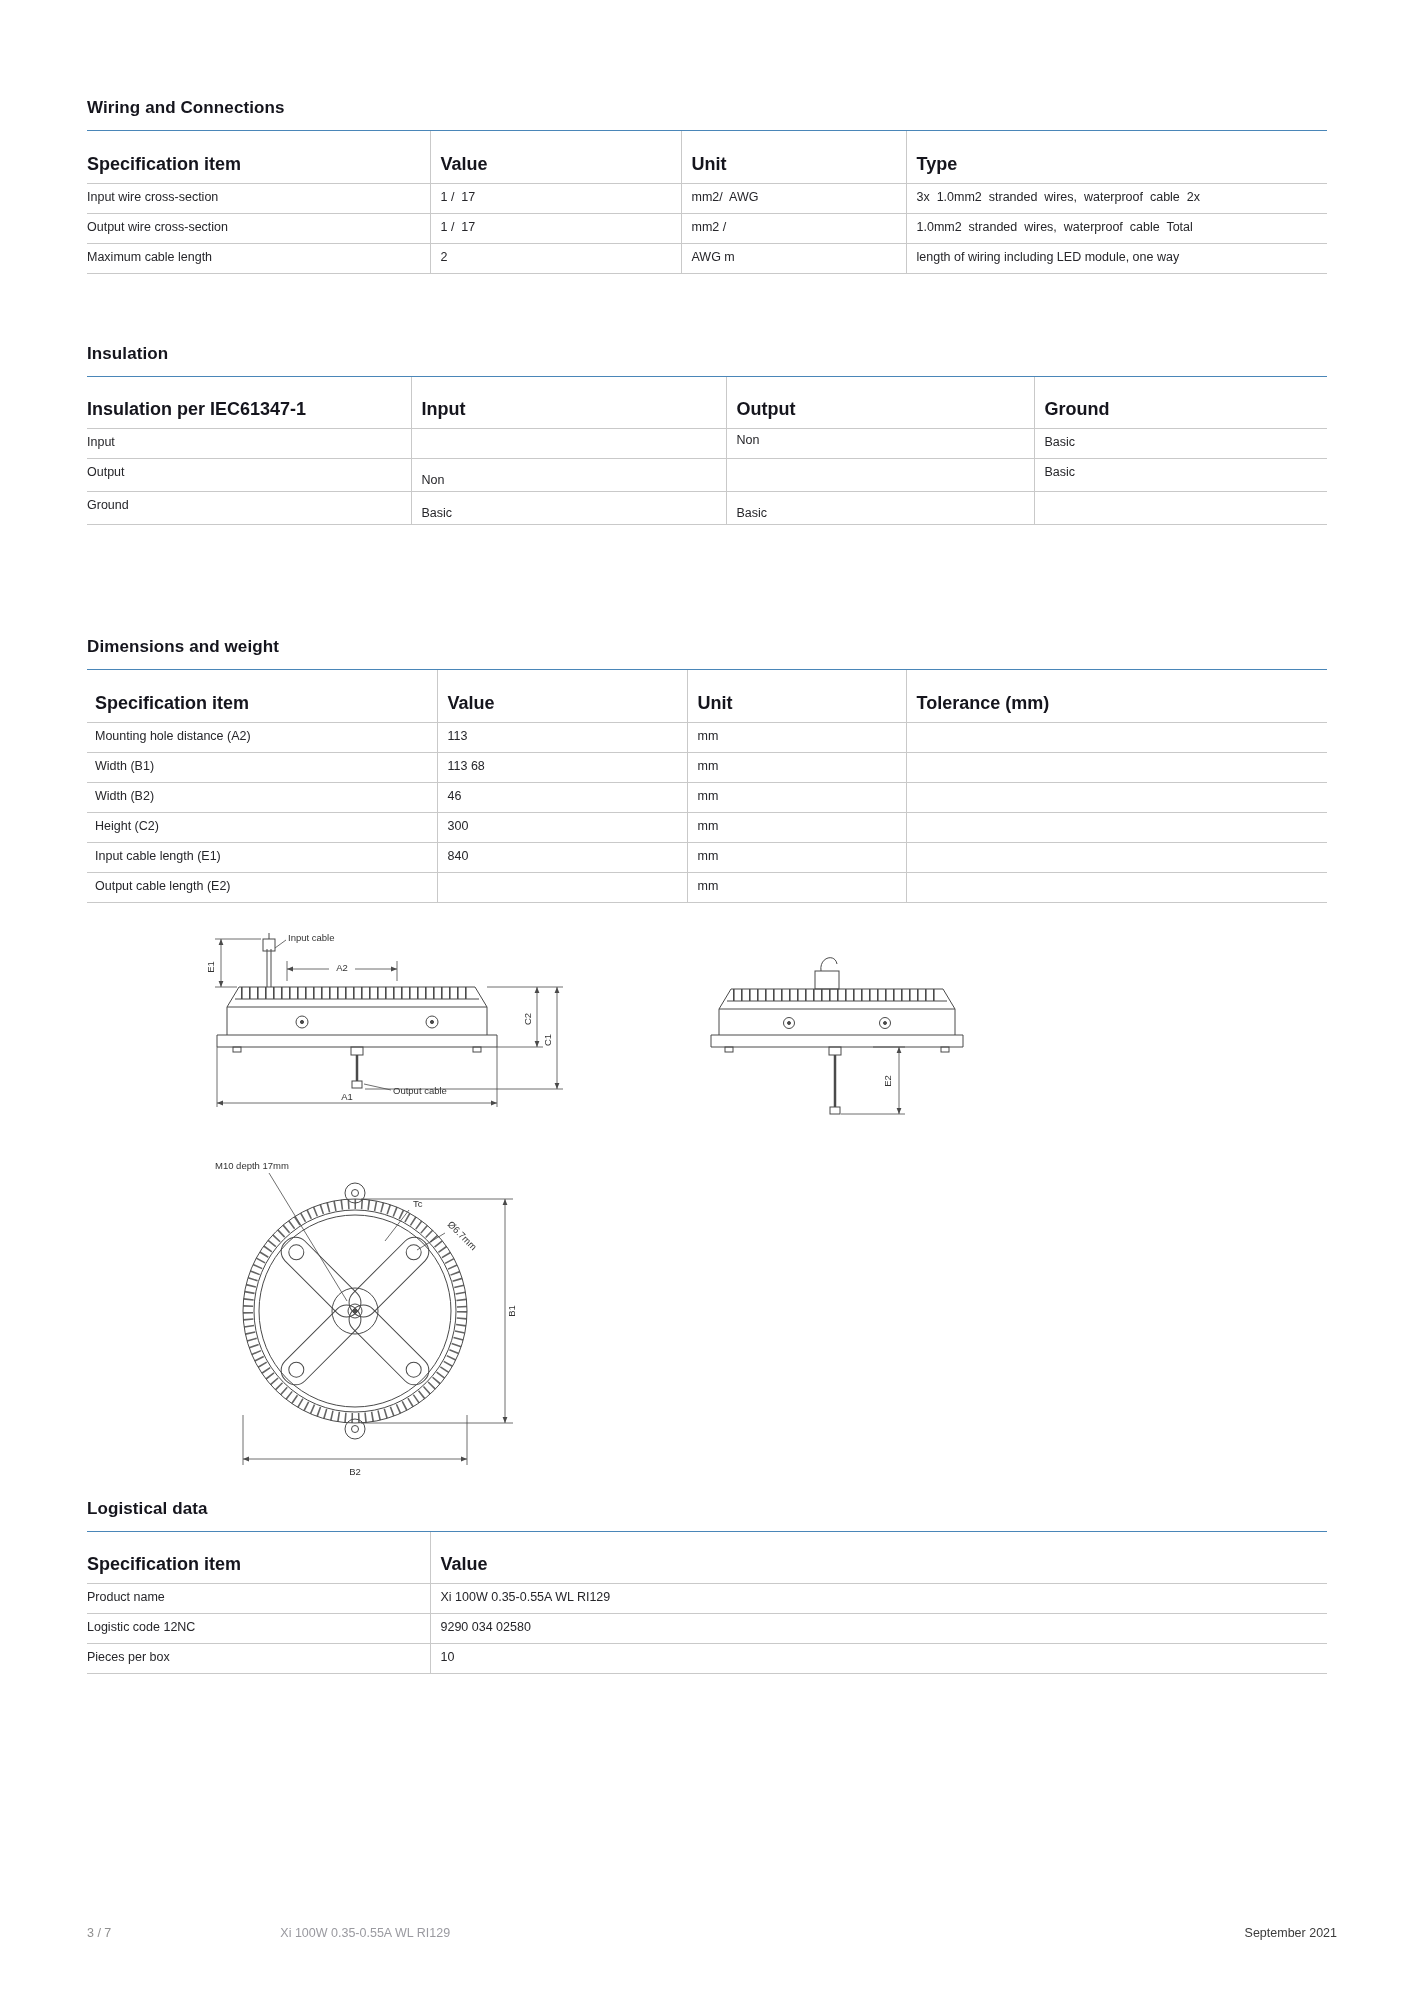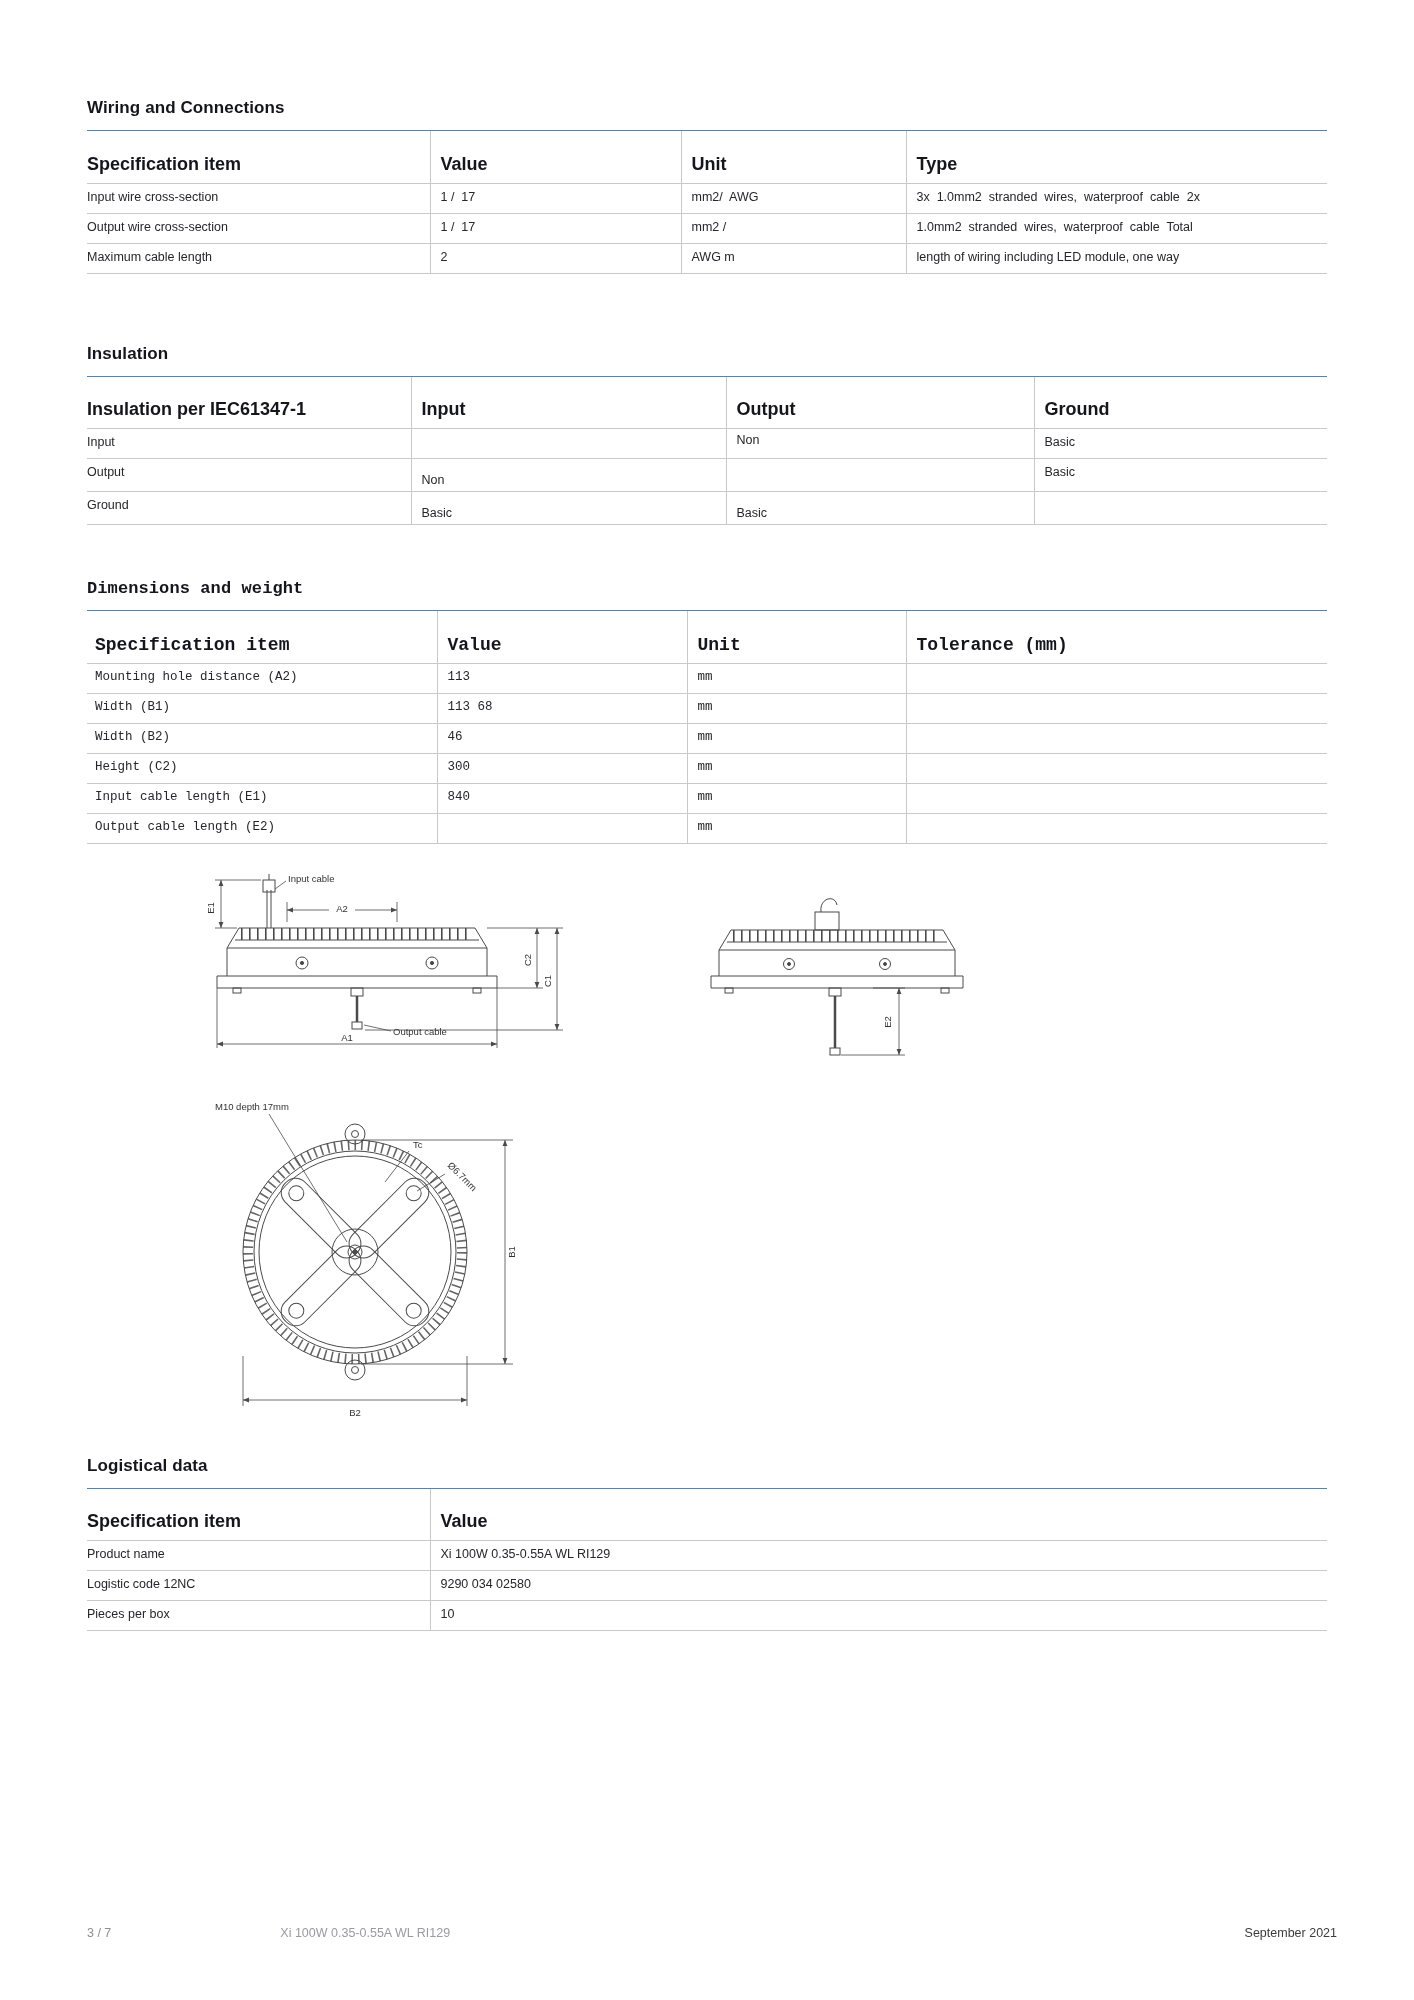--- a/index.html
+++ b/index.html
@@ -3,22 +3,22 @@
 <meta charset="utf-8">
 <style>
   * { margin:0; padding:0; box-sizing:border-box; }
   html,body { background:#ffffff; }
   body { font-family:"Liberation Sans", sans-serif; color:#202024; }
   .page { position:relative; width:1414px; height:2000px; background:#fff; padding:0 87px; overflow:hidden; }
 
   .sec { width:100%; }
   #sec-wiring { padding-top:98px; }
   #sec-insulation { margin-top:70px; }
-  #sec-dimensions { margin-top:54px;font-family:Liberation Mono, monospace; }
-  #sec-logistics { margin-top:22px; }
+  #sec-dimensions { margin-top:112px; }
+  #sec-logistics { margin-top:6px; }
 
   .section-title { font-size:17px; font-weight:700; color:#15151d; letter-spacing:.1px; }
   .rule { height:1px; background:#4a86b8; margin-top:12px; }
 
   table.spec-table { width:100%; border-collapse:collapse; table-layout:fixed; }
   table.spec-table { border-bottom:1px solid #c9c9c9; }
   .spec-table th {
     text-align:left; font-size:18px; font-weight:700; color:#15151d;
     height:52px; vertical-align:bottom; padding:0 10px 8px 0;
   }

